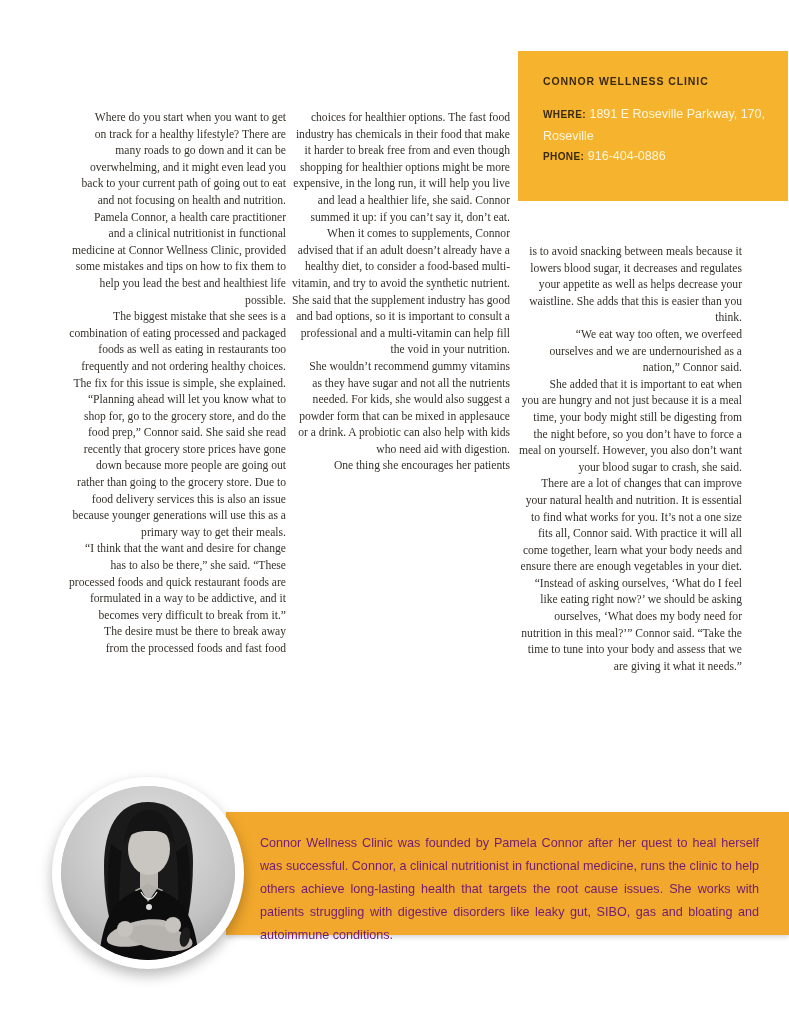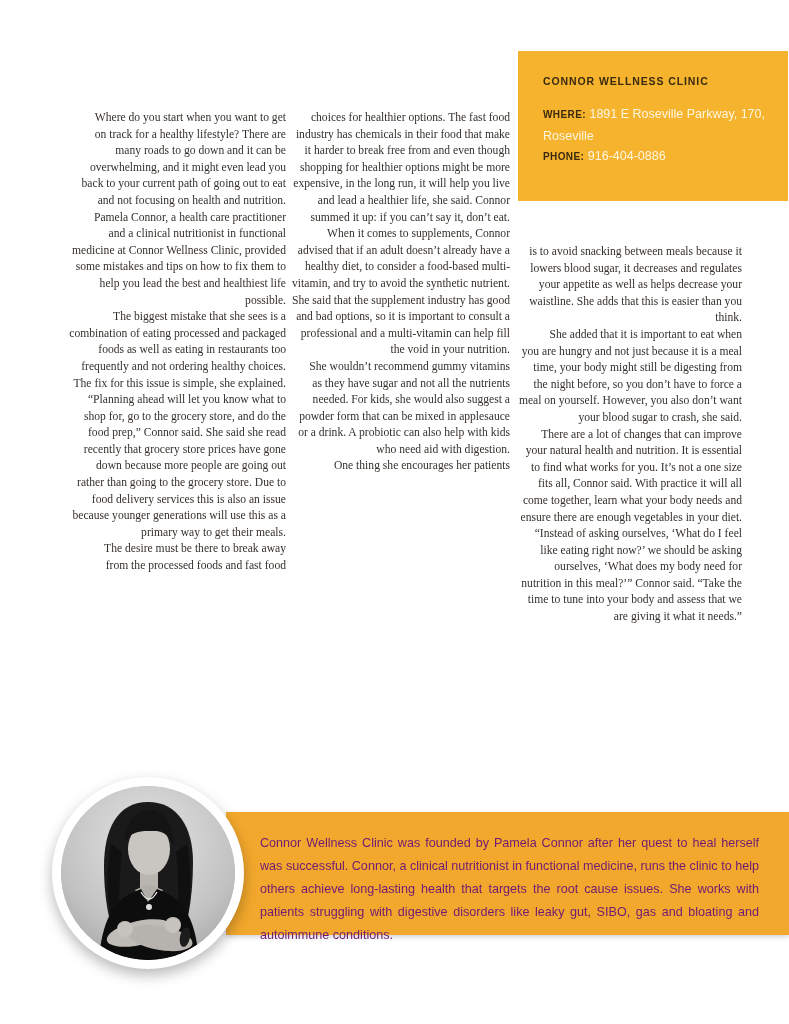--- a/index.html
+++ b/index.html
@@ -99,30 +99,32 @@
       <div><span class="info-label">WHERE:</span> <span>1891 E Roseville Parkway, 170, Roseville</span></div>
       <div><span class="info-label">PHONE:</span> <span>916-404-0886</span></div>
     </div>
   </aside>
 
   <div class="col col-1">
       <p>Where do you start when you want to get on track for a healthy lifestyle? There are many roads to go down and it can be overwhelming, and it might even lead you back to your current path of going out to eat and not focusing on health and nutrition.</p>
       <p>Pamela Connor, a health care practitioner and a clinical nutritionist in functional medicine at Connor Wellness Clinic, provided some mistakes and tips on how to fix them to help you lead the best and healthiest life possible.</p>
       <p>The biggest mistake that she sees is a combination of eating processed and packaged foods as well as eating in restaurants too frequently and not ordering healthy choices. The fix for this issue is simple, she explained.</p>
       <p>“Planning ahead will let you know what to shop for, go to the grocery store, and do the food prep,” Connor said. She said she read recently that grocery store prices have gone down because more people are going out rather than going to the grocery store. Due to food delivery services this is also an issue because younger generations will use this as a primary way to get their meals.</p>
+      <p>“I think that the want and desire for change has to also be there,” she said. “These processed foods and quick restaurant foods are formulated in a way to be addictive, and it becomes very difficult to break from it.”</p>
       <p>The desire must be there to break away from the processed foods and fast food</p>
     </div>
   <div class="col col-2">
       <p>choices for healthier options. The fast food industry has chemicals in their food that make it harder to break free from and even though shopping for healthier options might be more expensive, in the long run, it will help you live and lead a healthier life, she said. Connor summed it up: if you can’t say it, don’t eat.</p>
       <p>When it comes to supplements, Connor advised that if an adult doesn’t already have a healthy diet, to consider a food-based multi-vitamin, and try to avoid the synthetic nutrient. She said that the supplement industry has good and bad options, so it is important to consult a professional and a multi-vitamin can help fill the void in your nutrition.</p>
       <p>She wouldn’t recommend gummy vitamins as they have sugar and not all the nutrients needed. For kids, she would also suggest a powder form that can be mixed in applesauce or a drink. A probiotic can also help with kids who need aid with digestion.</p>
       <p>One thing she encourages her patients</p>
     </div>
   <div class="col col-3">
       <p>is to avoid snacking between meals because it lowers blood sugar, it decreases and regulates your appetite as well as helps decrease your waistline. She adds that this is easier than you think.</p>
+      <p>“We eat way too often, we overfeed ourselves and we are undernourished as a nation,” Connor said.</p>
       <p>She added that it is important to eat when you are hungry and not just because it is a meal time, your body might still be digesting from the night before, so you don’t have to force a meal on yourself. However, you also don’t want your blood sugar to crash, she said.</p>
       <p>There are a lot of changes that can improve your natural health and nutrition. It is essential to find what works for you. It’s not a one size fits all, Connor said. With practice it will all come together, learn what your body needs and ensure there are enough vegetables in your diet.</p>
       <p>“Instead of asking ourselves, ‘What do I feel like eating right now?’ we should be asking ourselves, ‘What does my body need for nutrition in this meal?’” Connor said. “Take the time to tune into your body and assess that we are giving it what it needs.”</p>
     </div>
 
   <div class="banner">
     <p>Connor Wellness Clinic was founded by Pamela Connor after her quest to heal herself was successful. Connor, a clinical nutritionist in functional medicine, runs the clinic to help others achieve long-lasting health that targets the root cause issues. She works with patients struggling with digestive disorders like leaky gut, SIBO, gas and bloating and autoimmune conditions.</p>
   </div>
 
   <div class="photo" title="Black and white portrait of Pamela Connor, arms crossed, wearing a black top">

